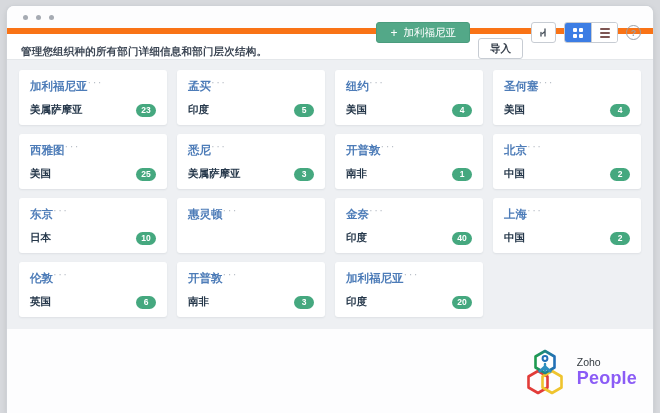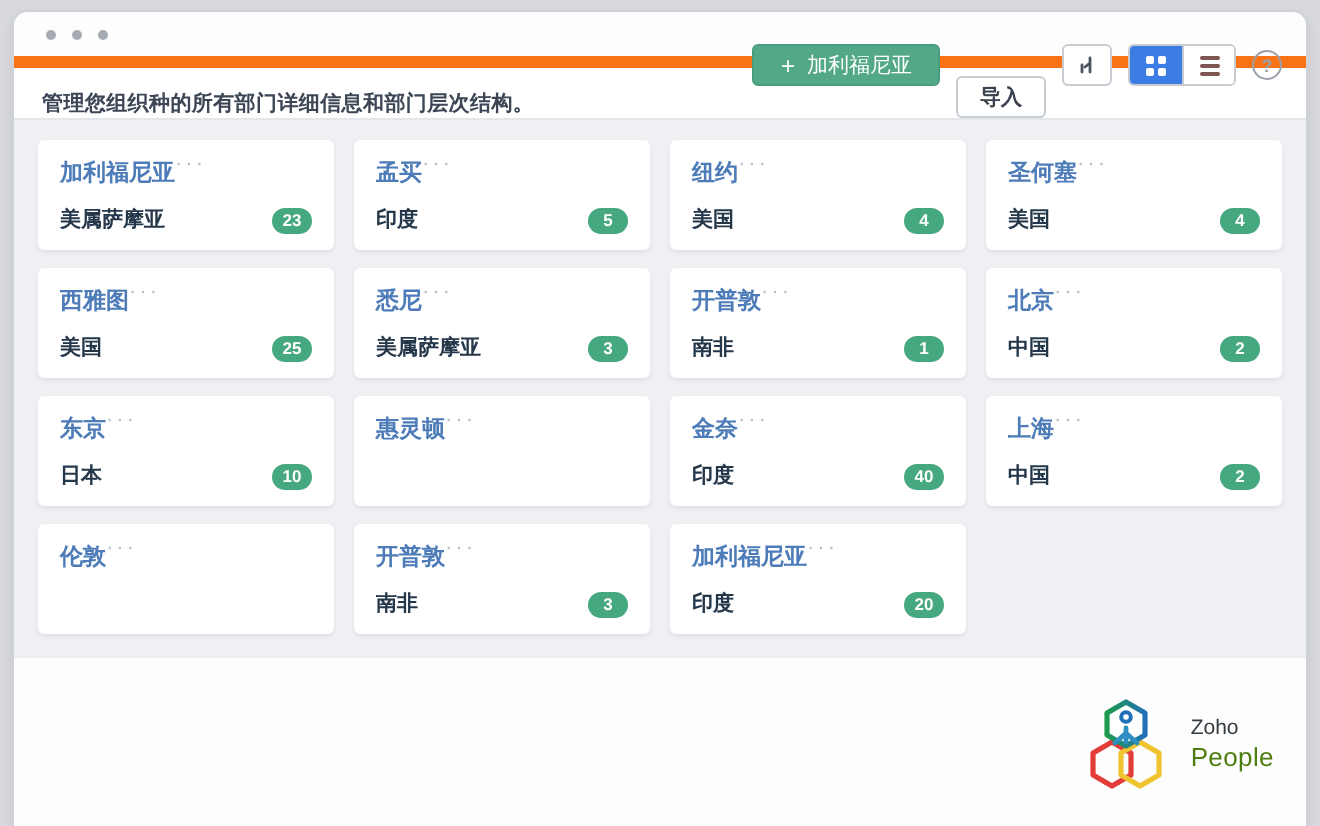--- a/index.html
+++ b/index.html
@@ -66,21 +66,21 @@
     min-width: 20px; height: 13px; padding: 0 5px;
     background: #45a87f; border-radius: 8px;
     color: #ffffff; font-size: 8.5px; font-weight: bold;
     display: flex; align-items: center; justify-content: center; margin-left: 30px;
   }
   
   .footer { height: 84px; flex: none; background: #fdfdfe; position: relative; padding-left: 12px; }
   .logo { position: absolute; right: 16px; bottom: 18px; display: flex; align-items: center; gap: 9px; }
   .logo-text { display: flex; flex-direction: column; line-height: 1; }
   .logo-brand { font-size: 10.5px; color: #333a40; margin-bottom: 2px; }
-  .logo-product { font-size: 13px; font-weight: normal; color: #4d7c0f; letter-spacing: .2px; }
+  .logo-product { font-size: 18px; font-weight: bold; color: #8b5cf6; letter-spacing: .2px; }
 </style>
 </head>
 <body>
 
 <div class="window">
 
   <div class="titlebar">
     <span class="win-dot"></span>
     <span class="win-dot"></span>
     <span class="win-dot"></span>
@@ -251,20 +251,24 @@
     <div class="card-bottom">
       <span class="card-country">中国</span>
       <span class="count-badge">2</span>
     </div>
   </div>
 
   <div class="card">
     <div class="card-top">
       <span class="card-city">伦敦</span>
       <span class="card-menu">···</span>
+    </div>
+    <div class="card-bottom">
+      <span class="card-country">英国</span>
+      <span class="count-badge">6</span>
     </div>
   </div>
 
   <div class="card">
     <div class="card-top">
       <span class="card-city">开普敦</span>
       <span class="card-menu">···</span>
     </div>
     <div class="card-bottom">
       <span class="card-country">南非</span>

